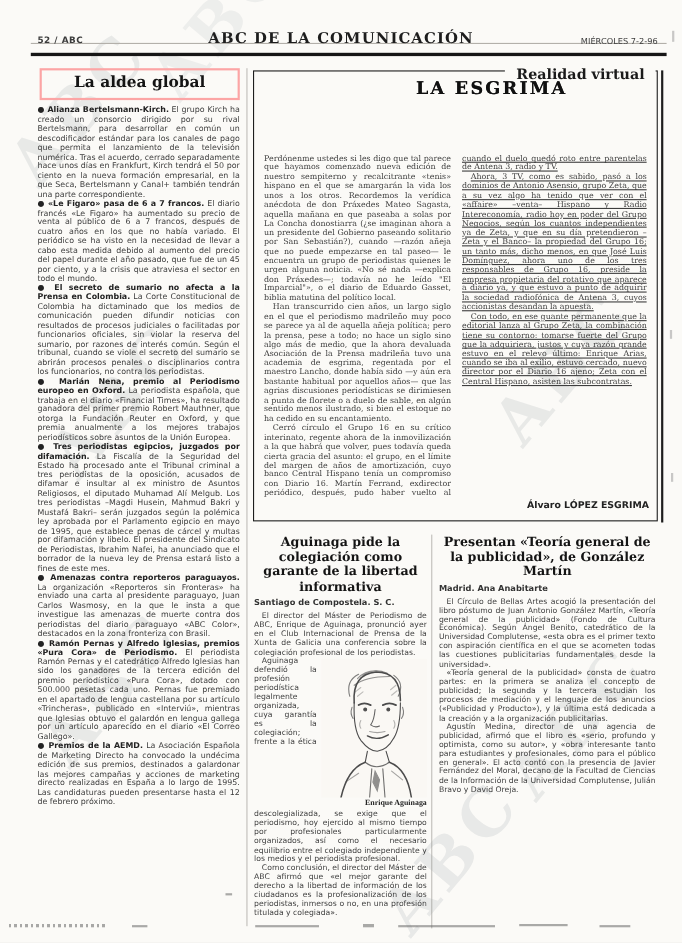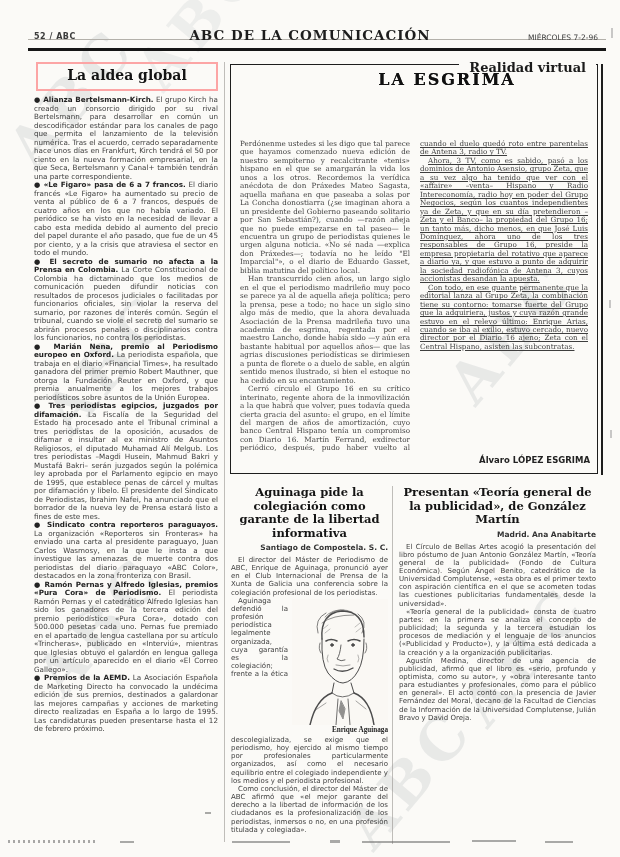--- a/index.html
+++ b/index.html
@@ -47,21 +47,21 @@
       font-family:"DejaVu Serif",serif;font-size:7.2px;line-height:8.45px;text-align:justify;
       color:#3e3e3e;filter:blur(.35px);}
   .rv-col p{margin:0;text-indent:8px;}
   .rv-col p:first-child{text-indent:0;margin-top:32px;}
   .rv-sig{position:absolute;left:410px;top:455px;width:180px;text-align:right;
       font-size:8.5px;font-weight:bold;color:#222;}
 
   
   .art-headline{font-family:"DejaVu Serif",serif;font-weight:bold;font-size:11.5px;line-height:13.5px;
       text-align:center;color:#141414;margin:0 0 3px 0;}
-  .art-byline{text-align:right;font-weight:bold;font-size:7.5px;color:#333;margin:0 0 4px 0;}
+  .art-byline{text-align:left;font-weight:bold;font-size:7.5px;color:#333;margin:0 0 4px 0;}
   .art-body{font-size:7px;line-height:8.15px;text-align:justify;color:#3e3e3e;filter:blur(.35px);}
   .art-body p{margin:0;text-indent:7px;}
   .aguinaga{position:absolute;left:231px;top:486px;width:157px;height:360px;overflow:hidden;}
   .gonzalez{position:absolute;left:399px;top:486px;width:197px;height:360px;overflow:hidden;}
 
   .photo-float{float:right;width:96px;margin:2px 0 2px 4px;}
   .photo{width:96px;height:126px;background:#faf8f4;}
   .photo-caption{text-align:right;font-weight:bold;font-size:7.2px;color:#262626;margin-top:1px;font-family:Liberation Serif, serif;}
 </style>
 </head>
@@ -89,21 +89,21 @@
 
   <div class="aldea-box">
     <div class="aldea-title">La aldea global</div>
   </div>
   <div class="aldea-items">
     <p><b>● Alianza Bertelsmann-Kirch.</b> <span>El grupo Kirch ha creado un consorcio dirigido por su rival Bertelsmann, para desarrollar en común un descodificador estándar para los canales de pago que permita el lanzamiento de la televisión numérica. Tras el acuerdo, cerrado separadamente hace unos días en Frankfurt, Kirch tendrá el 50 por ciento en la nueva formación empresarial, en la que Seca, Bertelsmann y Canal+ también tendrán una parte correspondiente.</span></p>
     <p><b>● «Le Figaro» pasa de 6 a 7 francos.</b> <span>El diario francés «Le Figaro» ha aumentado su precio de venta al público de 6 a 7 francos, después de cuatro años en los que no había variado. El periódico se ha visto en la necesidad de llevar a cabo esta medida debido al aumento del precio del papel durante el año pasado, que fue de un 45 por ciento, y a la crisis que atraviesa el sector en todo el mundo.</span></p>
     <p><b>● El secreto de sumario no afecta a la Prensa en Colombia.</b> <span>La Corte Constitucional de Colombia ha dictaminado que los medios de comunicación pueden difundir noticias con resultados de procesos judiciales o facilitadas por funcionarios oficiales, sin violar la reserva del sumario, por razones de interés común. Según el tribunal, cuando se viole el secreto del sumario se abrirán procesos penales o disciplinarios contra los funcionarios, no contra los periodistas.</span></p>
     <p><b>● Marián Nena, premio al Periodismo europeo en Oxford.</b> <span>La periodista española, que trabaja en el diario «Financial Times», ha resultado ganadora del primer premio Robert Mauthner, que otorga la Fundación Reuter en Oxford, y que premia anualmente a los mejores trabajos periodísticos sobre asuntos de la Unión Europea.</span></p>
     <p><b>● Tres periodistas egipcios, juzgados por difamación.</b> <span>La Fiscalía de la Seguridad del Estado ha procesado ante el Tribunal criminal a tres periodistas de la oposición, acusados de difamar e insultar al ex ministro de Asuntos Religiosos, el diputado Muhamad Alí Melgub. Los tres periodistas –Magdi Husein, Mahmud Bakri y Mustafá Bakri– serán juzgados según la polémica ley aprobada por el Parlamento egipcio en mayo de 1995, que establece penas de cárcel y multas por difamación y libelo. El presidente del Sindicato de Periodistas, Ibrahim Nafei, ha anunciado que el borrador de la nueva ley de Prensa estará listo a fines de este mes.</span></p>
-    <p><b>● Sindicato contra reporteros paraguayos.</b> <span>La organización «Reporteros sin Fronteras» ha enviado una carta al presidente paraguayo, Juan Carlos Wasmosy, en la que le insta a que investigue las amenazas de muerte contra dos periodistas del diario paraguayo «ABC Color», destacados en la zona fronteriza con Brasil.</span></p>
+    <p><b>● Amenazas contra reporteros paraguayos.</b> <span>La organización «Reporteros sin Fronteras» ha enviado una carta al presidente paraguayo, Juan Carlos Wasmosy, en la que le insta a que investigue las amenazas de muerte contra dos periodistas del diario paraguayo «ABC Color», destacados en la zona fronteriza con Brasil.</span></p>
     <p><b>● Ramón Pernas y Alfredo Iglesias, premios «Pura Cora» de Periodismo.</b> <span>El periodista Ramón Pernas y el catedrático Alfredo Iglesias han sido los ganadores de la tercera edición del premio periodístico «Pura Cora», dotado con 500.000 pesetas cada uno. Pernas fue premiado en el apartado de lengua castellana por su artículo «Trincheras», publicado en «Interviú», mientras que Iglesias obtuvo el galardón en lengua gallega por un artículo aparecido en el diario «El Correo Gallego».</span></p>
     <p><b>● Premios de la AEMD.</b> <span>La Asociación Española de Marketing Directo ha convocado la undécima edición de sus premios, destinados a galardonar las mejores campañas y acciones de marketing directo realizadas en España a lo largo de 1995. Las candidaturas pueden presentarse hasta el 12 de febrero próximo.</span></p>
   </div>
 
   <div class="rv-box"></div>
   <div class="rv-dbl"></div>
   <div class="rv-label-wrap">
     <span class="rv-label">Realidad virtual</span>
   </div>
   <div class="rv-headline">LA ESGRIMA</div>

